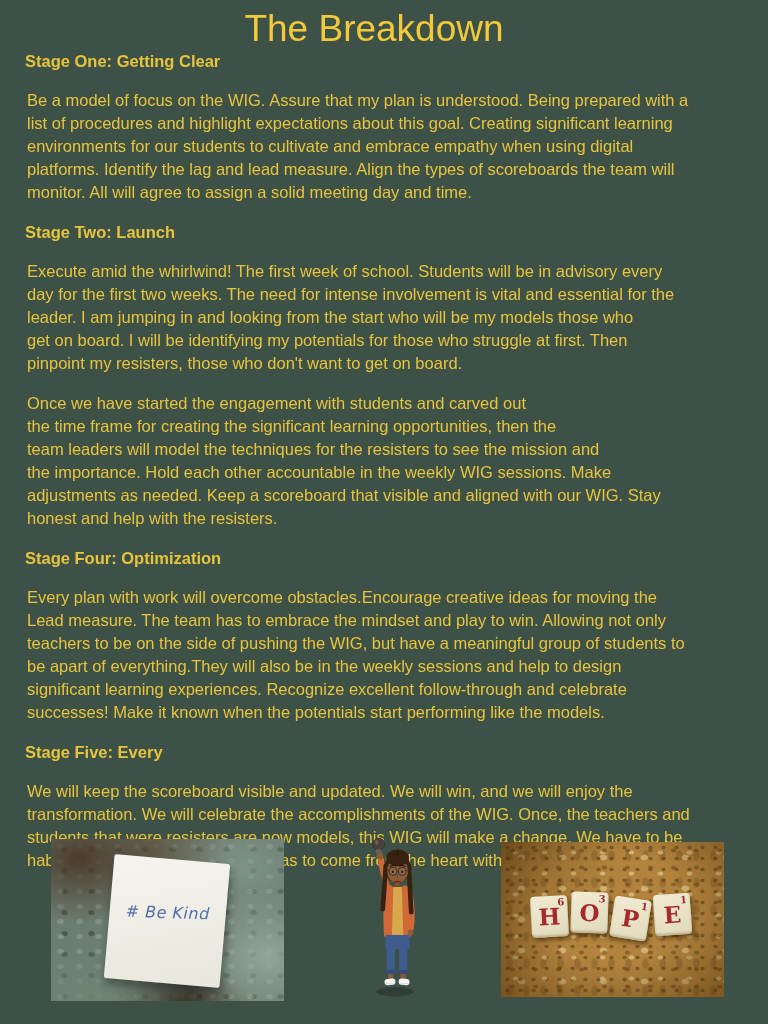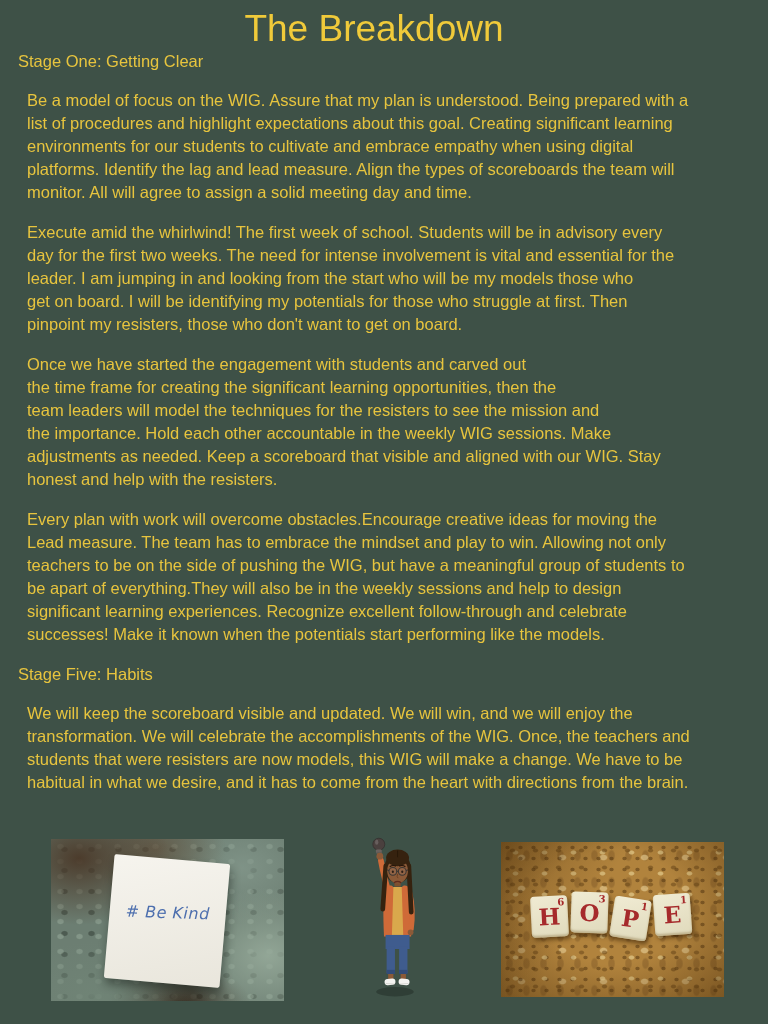--- a/index.html
+++ b/index.html
@@ -13,21 +13,21 @@
 
   .page-title{
     margin:0;padding-top:9px;
     text-align:center;
     font-size:37px;font-weight:normal;line-height:40px;
     color:#f0ca3a;
   }
 
   .content{position:absolute;left:10px;top:50px;width:748px;color:#e7c43e;}
   .stage-heading{
-    font-size:16.5px;line-height:22px;margin:0 0 13px 8px;font-weight:normal;
+    font-size:16.5px;line-height:22px;margin:0 0 13px 15px;font-weight:bold;
   }
   .stage-body{
     font-size:16.5px;line-height:23px;margin:17px;
     white-space:pre-line;
   }
 
   
 
   
   .photo-bekind{
@@ -104,44 +104,46 @@
   <div class="content">
     <div class="stage-section">
       <div class="stage-heading">Stage One: Getting Clear</div>
       <div class="stage-body">Be a model of focus on the WIG. Assure that my plan is understood. Being prepared with a
 list of procedures and highlight expectations about this goal. Creating significant learning
 environments for our students to cultivate and embrace empathy when using digital
 platforms. Identify the lag and lead measure. Align the types of scoreboards the team will
 monitor. All will agree to assign a solid meeting day and time.</div>
     </div>
     <div class="stage-section">
+      <div class="stage-heading">Stage Two: Launch</div>
       <div class="stage-body">Execute amid the whirlwind! The first week of school. Students will be in advisory every
 day for the first two weeks. The need for intense involvement is vital and essential for the
 leader. I am jumping in and looking from the start who will be my models those who
 get on board. I will be identifying my potentials for those who struggle at first. Then
 pinpoint my resisters, those who don't want to get on board.</div>
     </div>
     <div class="stage-section">
       <div class="stage-body">Once we have started the engagement with students and carved out
 the time frame for creating the significant learning opportunities, then the
 team leaders will model the techniques for the resisters to see the mission and
 the importance. Hold each other accountable in the weekly WIG sessions. Make
 adjustments as needed. Keep a scoreboard that visible and aligned with our WIG. Stay
 honest and help with the resisters.</div>
     </div>
     <div class="stage-section">
+      <div class="stage-heading">Stage Four: Optimization</div>
       <div class="stage-body">Every plan with work will overcome obstacles.Encourage creative ideas for moving the
 Lead measure. The team has to embrace the mindset and play to win. Allowing not only
 teachers to be on the side of pushing the WIG, but have a meaningful group of students to
 be apart of everything.They will also be in the weekly sessions and help to design
 significant learning experiences. Recognize excellent follow-through and celebrate
 successes! Make it known when the potentials start performing like the models.</div>
     </div>
     <div class="stage-section">
-      <div class="stage-heading">Stage Five: Habits</div>
+      <div class="stage-heading">Stage Five: Every</div>
       <div class="stage-body">We will keep the scoreboard visible and updated. We will win, and we will enjoy the
 transformation. We will celebrate the accomplishments of the WIG. Once, the teachers and
 students that were resisters are now models, this WIG will make a change. We have to be
 habitual in what we desire, and it has to come from the heart with directions from the brain.</div>
     </div>
   </div>
 
   <div class="photo-bekind">
     <div class="note">
       <span class="note-text"># Be Kind</span>

